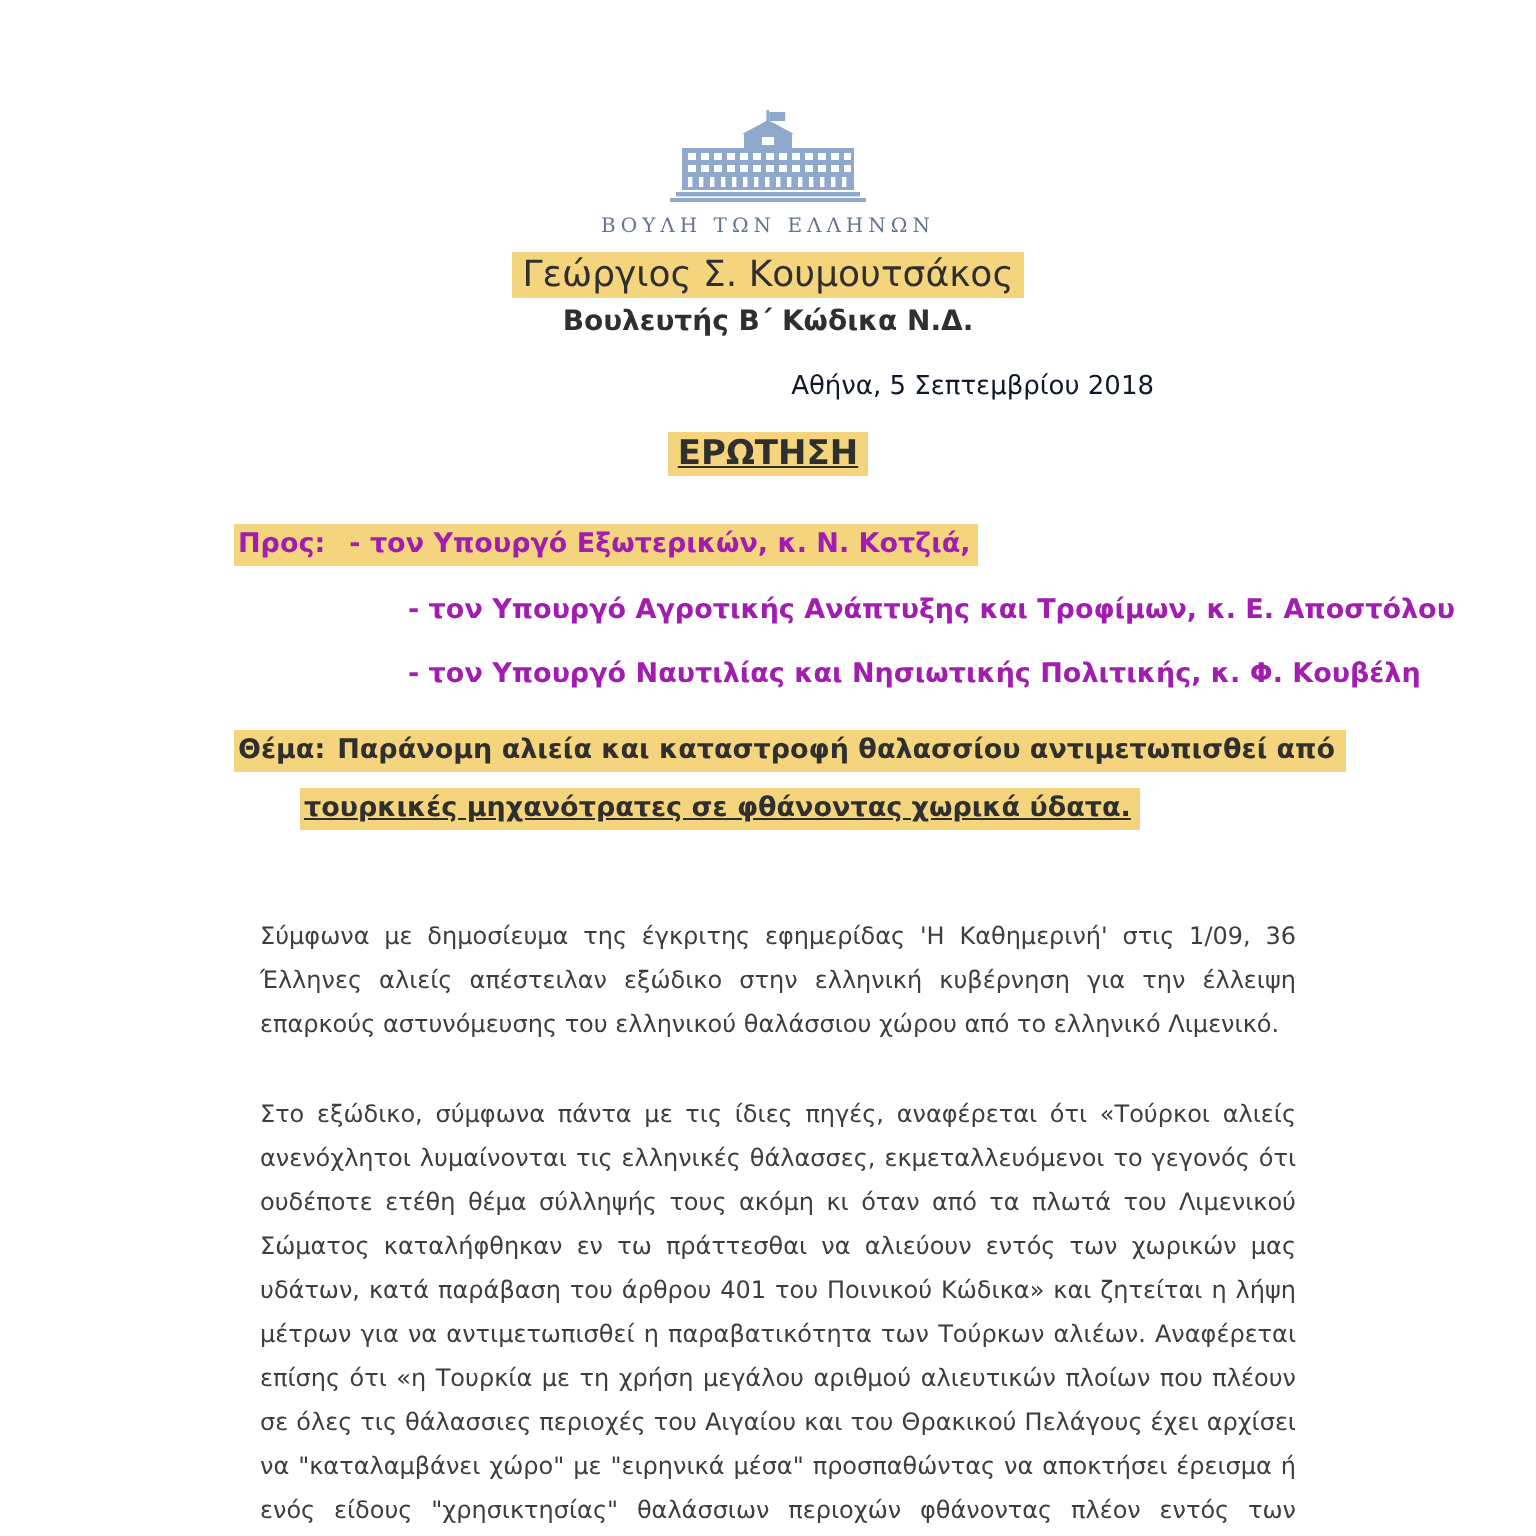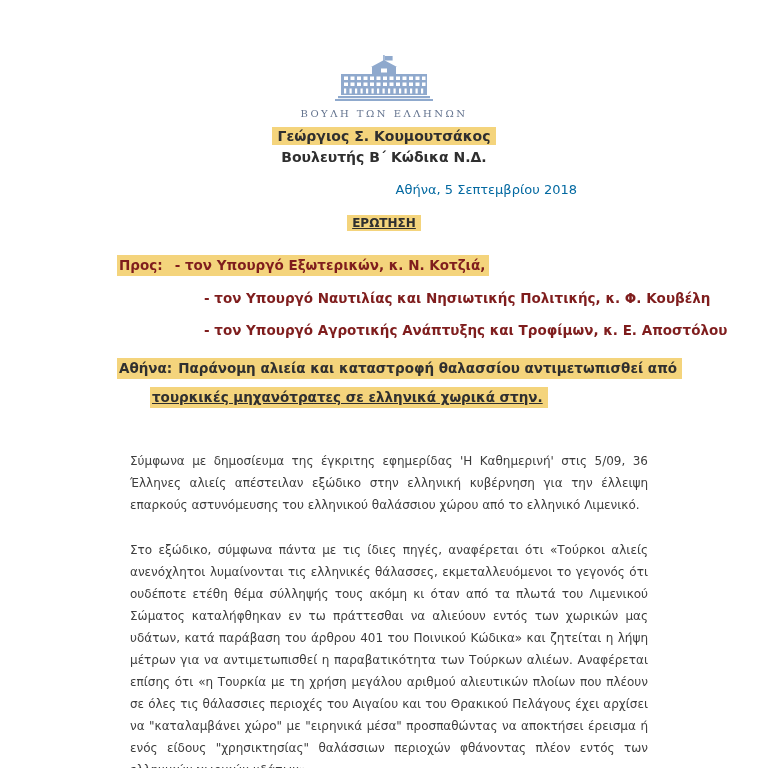--- a/index.html
+++ b/index.html
@@ -18,43 +18,43 @@
     margin-top:3px;
     font-family:"DejaVu Serif", serif;
     font-size:10px;
     letter-spacing:2.5px;
     color:#64748f;
   }
   
   .author-name-row { margin-top:7px; text-align:center; }
   .author-name {
     display:inline-block;
-    font-size:14px; font-weight:bold; color:#2f2f2f;
+    font-size:18px; font-weight:normal; color:#2f2f2f;
     padding:1px 5px;
   }
   .author-title {
     margin-top:4px; text-align:center;
     font-size:14px; font-weight:bold; color:#2f2f2f;
   }
   .dateline {
     margin-top:17px;
     padding-right:191px;
     text-align:right;
-    font-size:13px; color:#0369a1;
+    font-size:13px; color:#0f172a;
   }
   
   .heading-row { margin-top:15px; text-align:center; }
   .heading {
     display:inline-block;
-    font-size:12px; font-weight:bold; color:#2f2f2f;
+    font-size:17px; font-weight:bold; color:#2f2f2f;
     padding:1px 5px;
     text-decoration:underline;
   }
   
-  .recipients { margin-top:24px; margin-left:117px; font-size:13.5px; font-weight:bold; color:#7f1d1d; }
+  .recipients { margin-top:24px; margin-left:117px; font-size:13.5px; font-weight:bold; color:#a21caf; }
   .recipients .line { margin-bottom:13px; line-height:19px; }
   .recipients .first { display:inline-block; padding:1px 4px 1px 2px; }
   .recipients .label { margin-right:12px; }
   .recipients .indent { margin-left:87px; }
   
   .subject { margin-top:18px; margin-left:117px; font-size:13.5px; font-weight:bold; color:#2f2f2f; }
   .subject .line { line-height:19px; margin-bottom:8px; }
   .subject .hl { display:inline-block; padding:1px 5px 1px 2px; }
   .subject .label { margin-right:6px; }
   .subject .line2 { margin-left:33px; }
@@ -152,29 +152,29 @@
   <div class="dateline">Αθήνα, 5 Σεπτεμβρίου 2018</div>
 
   <div class="heading-row">
     <span class="heading" style="background:#F4D47C">ΕΡΩΤΗΣΗ</span>
   </div>
 
   <div class="recipients">
     <div class="line">
       <span class="first" style="background:#F4D47C"><span class="label">Προς:</span><span>- τον Υπουργό Εξωτερικών, κ. Ν. Κοτζιά,</span></span>
     </div>
+    <div class="line indent">- τον Υπουργό Αγροτικής Ανάπτυξης και Τροφίμων, κ. Ε. Αποστόλου</div>
     <div class="line indent">- τον Υπουργό Ναυτιλίας και Νησιωτικής Πολιτικής, κ. Φ. Κουβέλη</div>
-    <div class="line indent">- τον Υπουργό Αγροτικής Ανάπτυξης και Τροφίμων, κ. Ε. Αποστόλου</div>
   </div>
 
   <div class="subject">
     <div class="line">
-      <span class="hl" style="background:#F4D47C"><span class="label">Αθήνα:</span><span>Παράνομη αλιεία και καταστροφή θαλασσίου αντιμετωπισθεί από</span></span>
+      <span class="hl" style="background:#F4D47C"><span class="label">Θέμα:</span><span>Παράνομη αλιεία και καταστροφή θαλασσίου αντιμετωπισθεί από</span></span>
     </div>
     <div class="line line2">
-      <span class="hl underlined" style="background:#F4D47C">τουρκικές μηχανότρατες σε ελληνικά χωρικά στην.</span>
+      <span class="hl underlined" style="background:#F4D47C">τουρκικές μηχανότρατες σε φθάνοντας χωρικά ύδατα.</span>
     </div>
   </div>
 
-  <p class="body-text para1">Σύμφωνα με δημοσίευμα της έγκριτης εφημερίδας 'Η Καθημερινή' στις 5/09, 36 Έλληνες αλιείς απέστειλαν εξώδικο στην ελληνική κυβέρνηση για την έλλειψη επαρκούς αστυνόμευσης του ελληνικού θαλάσσιου χώρου από το ελληνικό Λιμενικό.</p>
+  <p class="body-text para1">Σύμφωνα με δημοσίευμα της έγκριτης εφημερίδας 'Η Καθημερινή' στις 1/09, 36 Έλληνες αλιείς απέστειλαν εξώδικο στην ελληνική κυβέρνηση για την έλλειψη επαρκούς αστυνόμευσης του ελληνικού θαλάσσιου χώρου από το ελληνικό Λιμενικό.</p>
   <p class="body-text para2">Στο εξώδικο, σύμφωνα πάντα με τις ίδιες πηγές, αναφέρεται ότι «Τούρκοι αλιείς ανενόχλητοι λυμαίνονται τις ελληνικές θάλασσες, εκμεταλλευόμενοι το γεγονός ότι ουδέποτε ετέθη θέμα σύλληψής τους ακόμη κι όταν από τα πλωτά του Λιμενικού Σώματος καταλήφθηκαν εν τω πράττεσθαι να αλιεύουν εντός των χωρικών μας υδάτων, κατά παράβαση του άρθρου 401 του Ποινικού Κώδικα» και ζητείται η λήψη μέτρων για να αντιμετωπισθεί η παραβατικότητα των Τούρκων αλιέων. Αναφέρεται επίσης ότι «η Τουρκία με τη χρήση μεγάλου αριθμού αλιευτικών πλοίων που πλέουν σε όλες τις θάλασσιες περιοχές του Αιγαίου και του Θρακικού Πελάγους έχει αρχίσει να "καταλαμβάνει χώρο" με "ειρηνικά μέσα" προσπαθώντας να αποκτήσει έρεισμα ή ενός είδους "χρησικτησίας" θαλάσσιων περιοχών φθάνοντας πλέον εντός των ελληνικών χωρικών υδάτων».</p>
 
 </div>
 
 </body></html>

